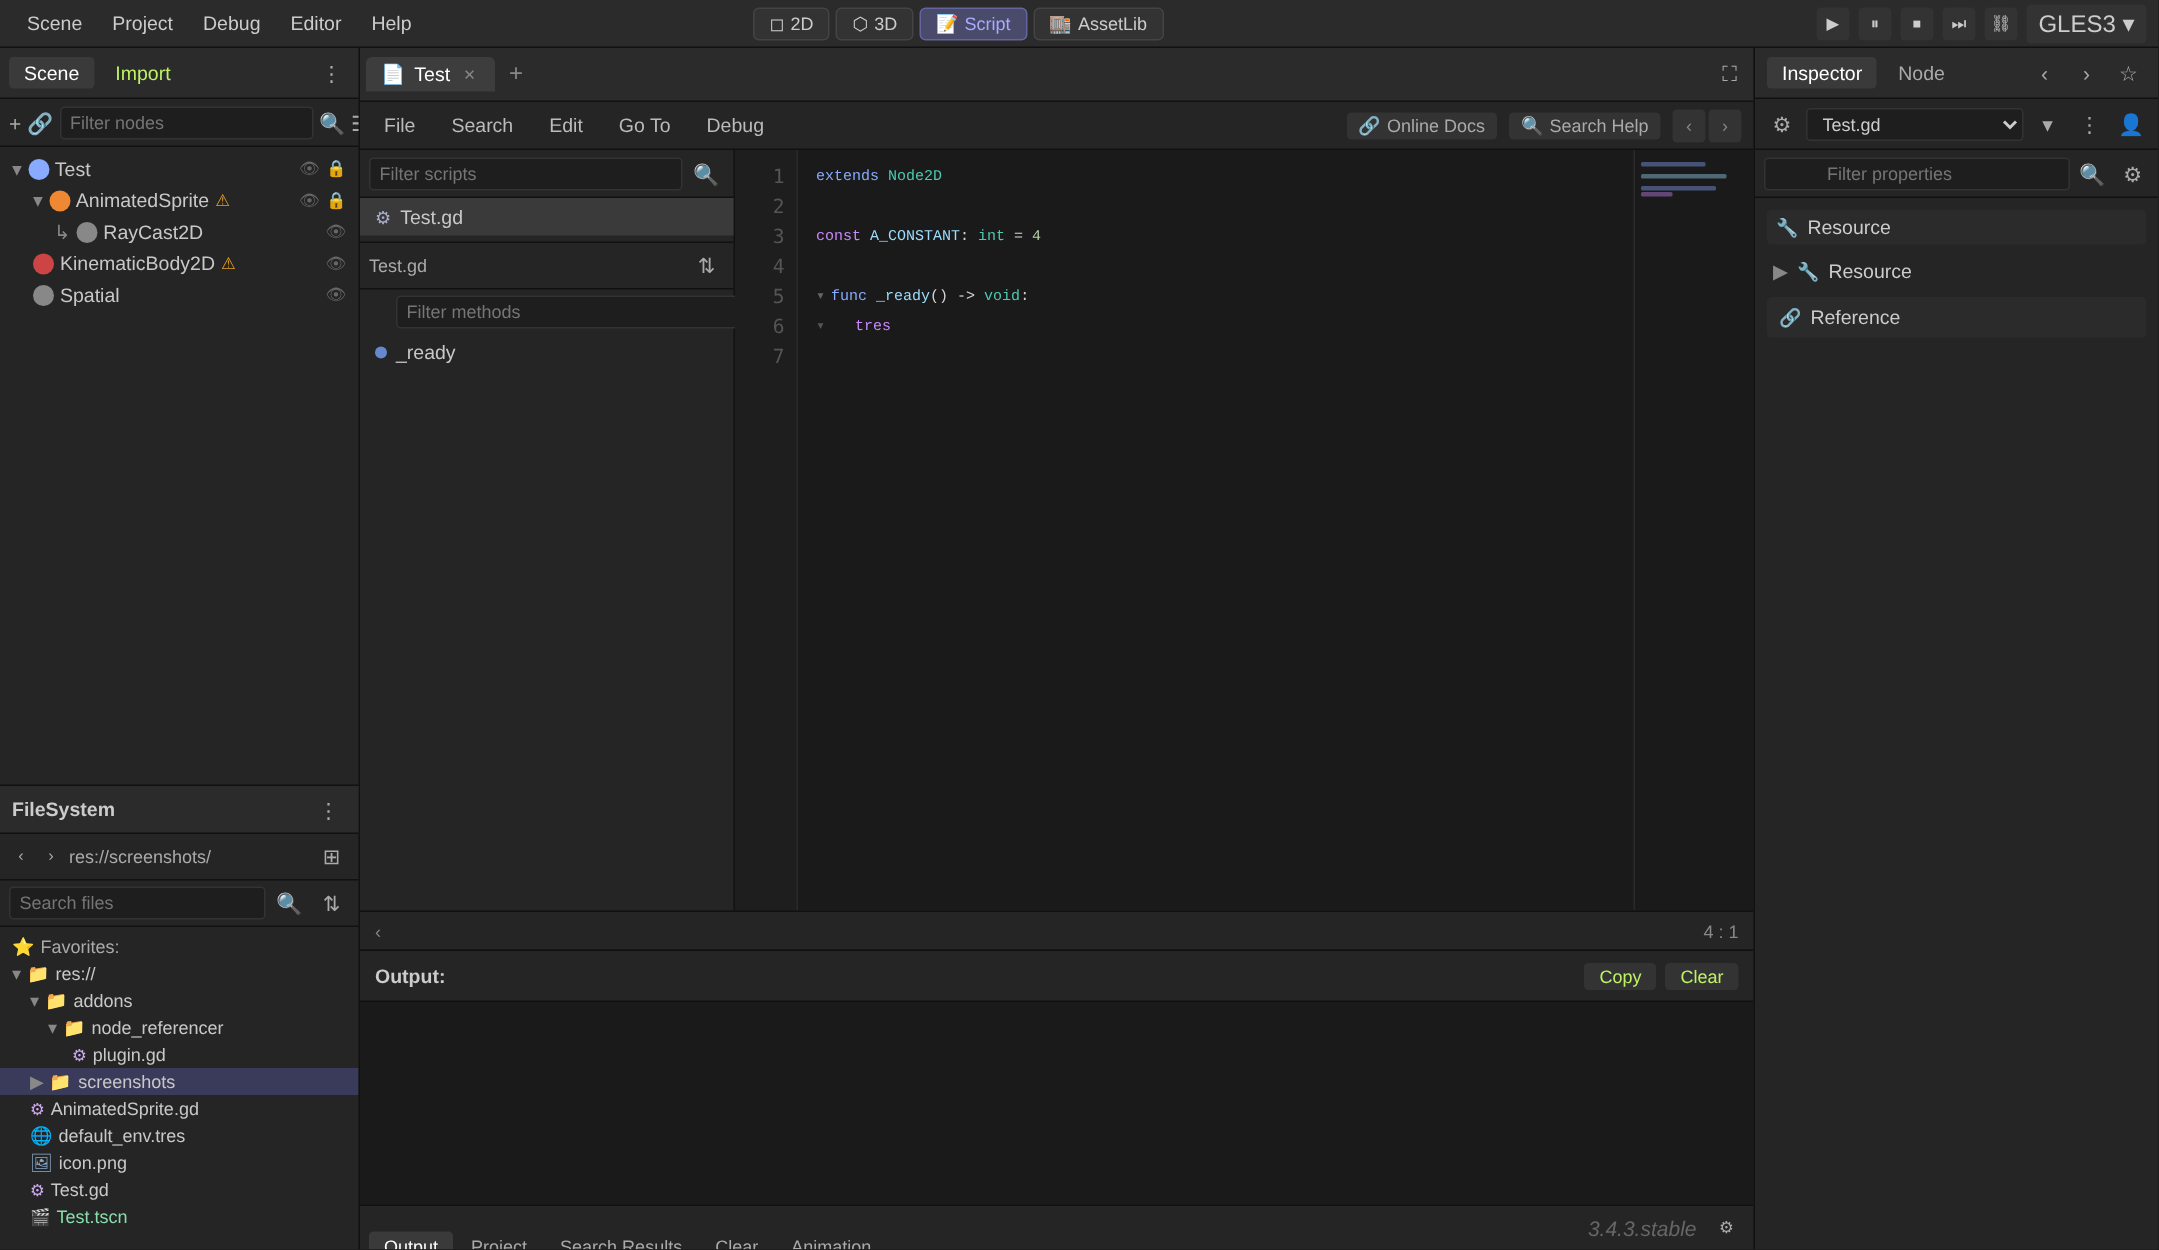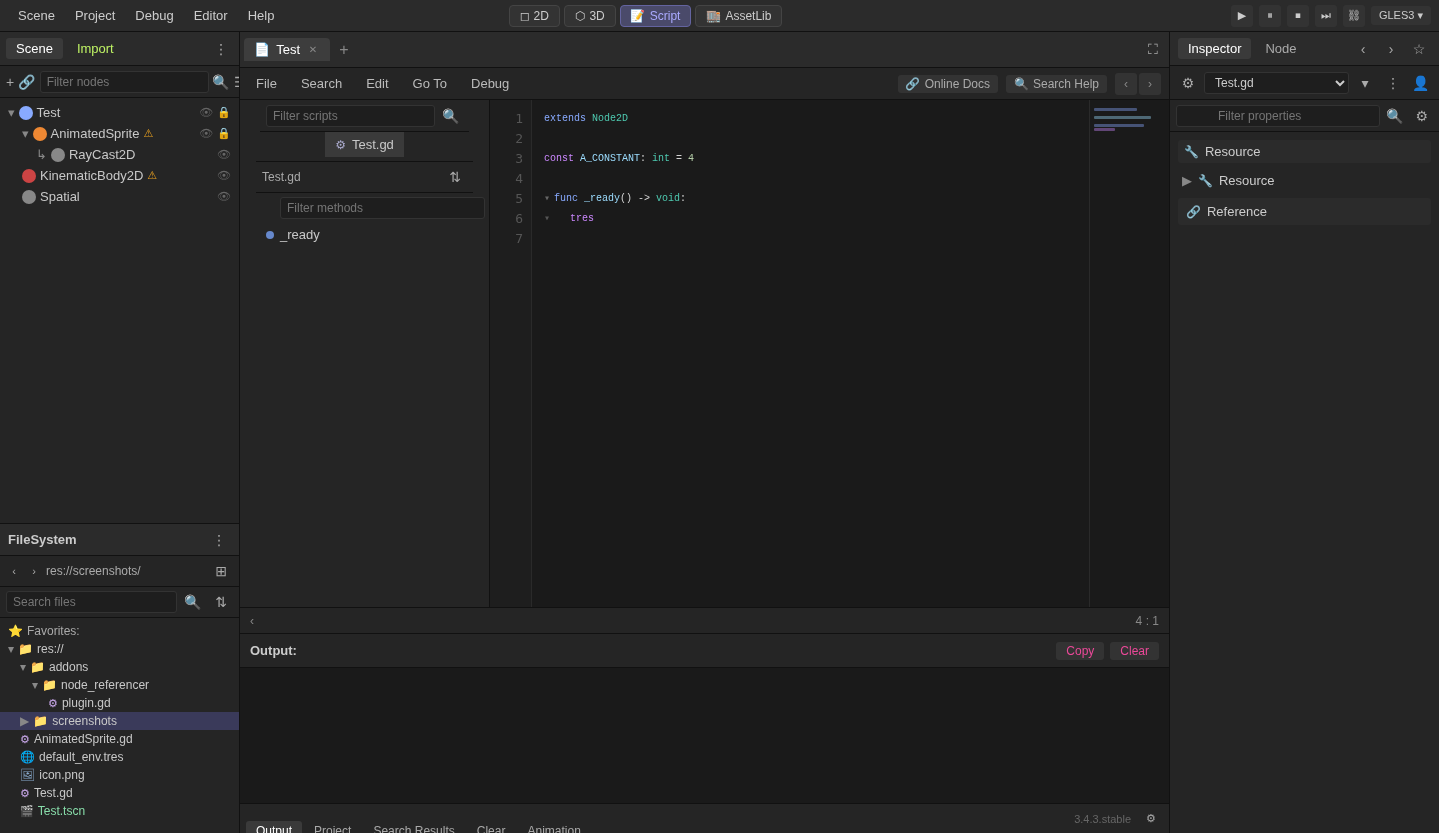--- a/index.html
+++ b/index.html
@@ -67,21 +67,21 @@
       border-radius: 3px;
       cursor: pointer;
       color: #ccc;
       font-size: 11px;
     }
     .gles-badge {
       padding: 3px 8px;
       background: #333;
       border-radius: 3px;
       color: #ccc;
-      font-size: 11px;
+      font-size: 16px;
       cursor: pointer;
     }
 
     
     .main-area {
       display: flex;
       flex: 1;
       overflow: hidden;
     }
 
@@ -418,21 +418,20 @@
     .status-right { margin-left: auto; }
 
     
     .scripts-panel {
       width: 250px;
       display: flex;
       flex-direction: column;
       background: #252525;
       border-right: 1px solid #111;
       flex-shrink: 0;
-      align-items: center;
     }
     .scripts-filter {
       display: flex;
       align-items: center;
       padding: 4px 6px;
       border-bottom: 1px solid #111;
       gap: 4px;
       height: 32px;
     }
     .script-file-item {
@@ -499,21 +498,21 @@
       margin-left: auto;
       display: flex;
       gap: 6px;
     }
     .output-btn {
       padding: 2px 10px;
       background: #333;
       border-radius: 3px;
       cursor: pointer;
       font-size: 12px;
-      color: #ec4899;
+      color: #bef264;
     }
     .output-content {
       flex: 1;
       overflow-y: auto;
       padding: 6px 10px;
       font-family: monospace;
       font-size: 12px;
       color: #aaa;
     }
     .output-footer-tabs {
@@ -529,22 +528,23 @@
       padding: 3px 10px;
       font-size: 12px;
       cursor: pointer;
       border-radius: 3px;
       color: #aaa;
       margin-top: 24px;
     }
     .output-tab.active { background: #3a3a3a; color: #fff; }
     .version-badge {
       margin-left: auto;
-      font-size: 11px;
+      font-size: 14px;
       color: #666;
+      font-style: italic;
     }
 
     
     .right-panel {
       width: 270px;
       display: flex;
       flex-direction: column;
       background: #252525;
       border-left: 1px solid #111;
       flex-shrink: 0;

